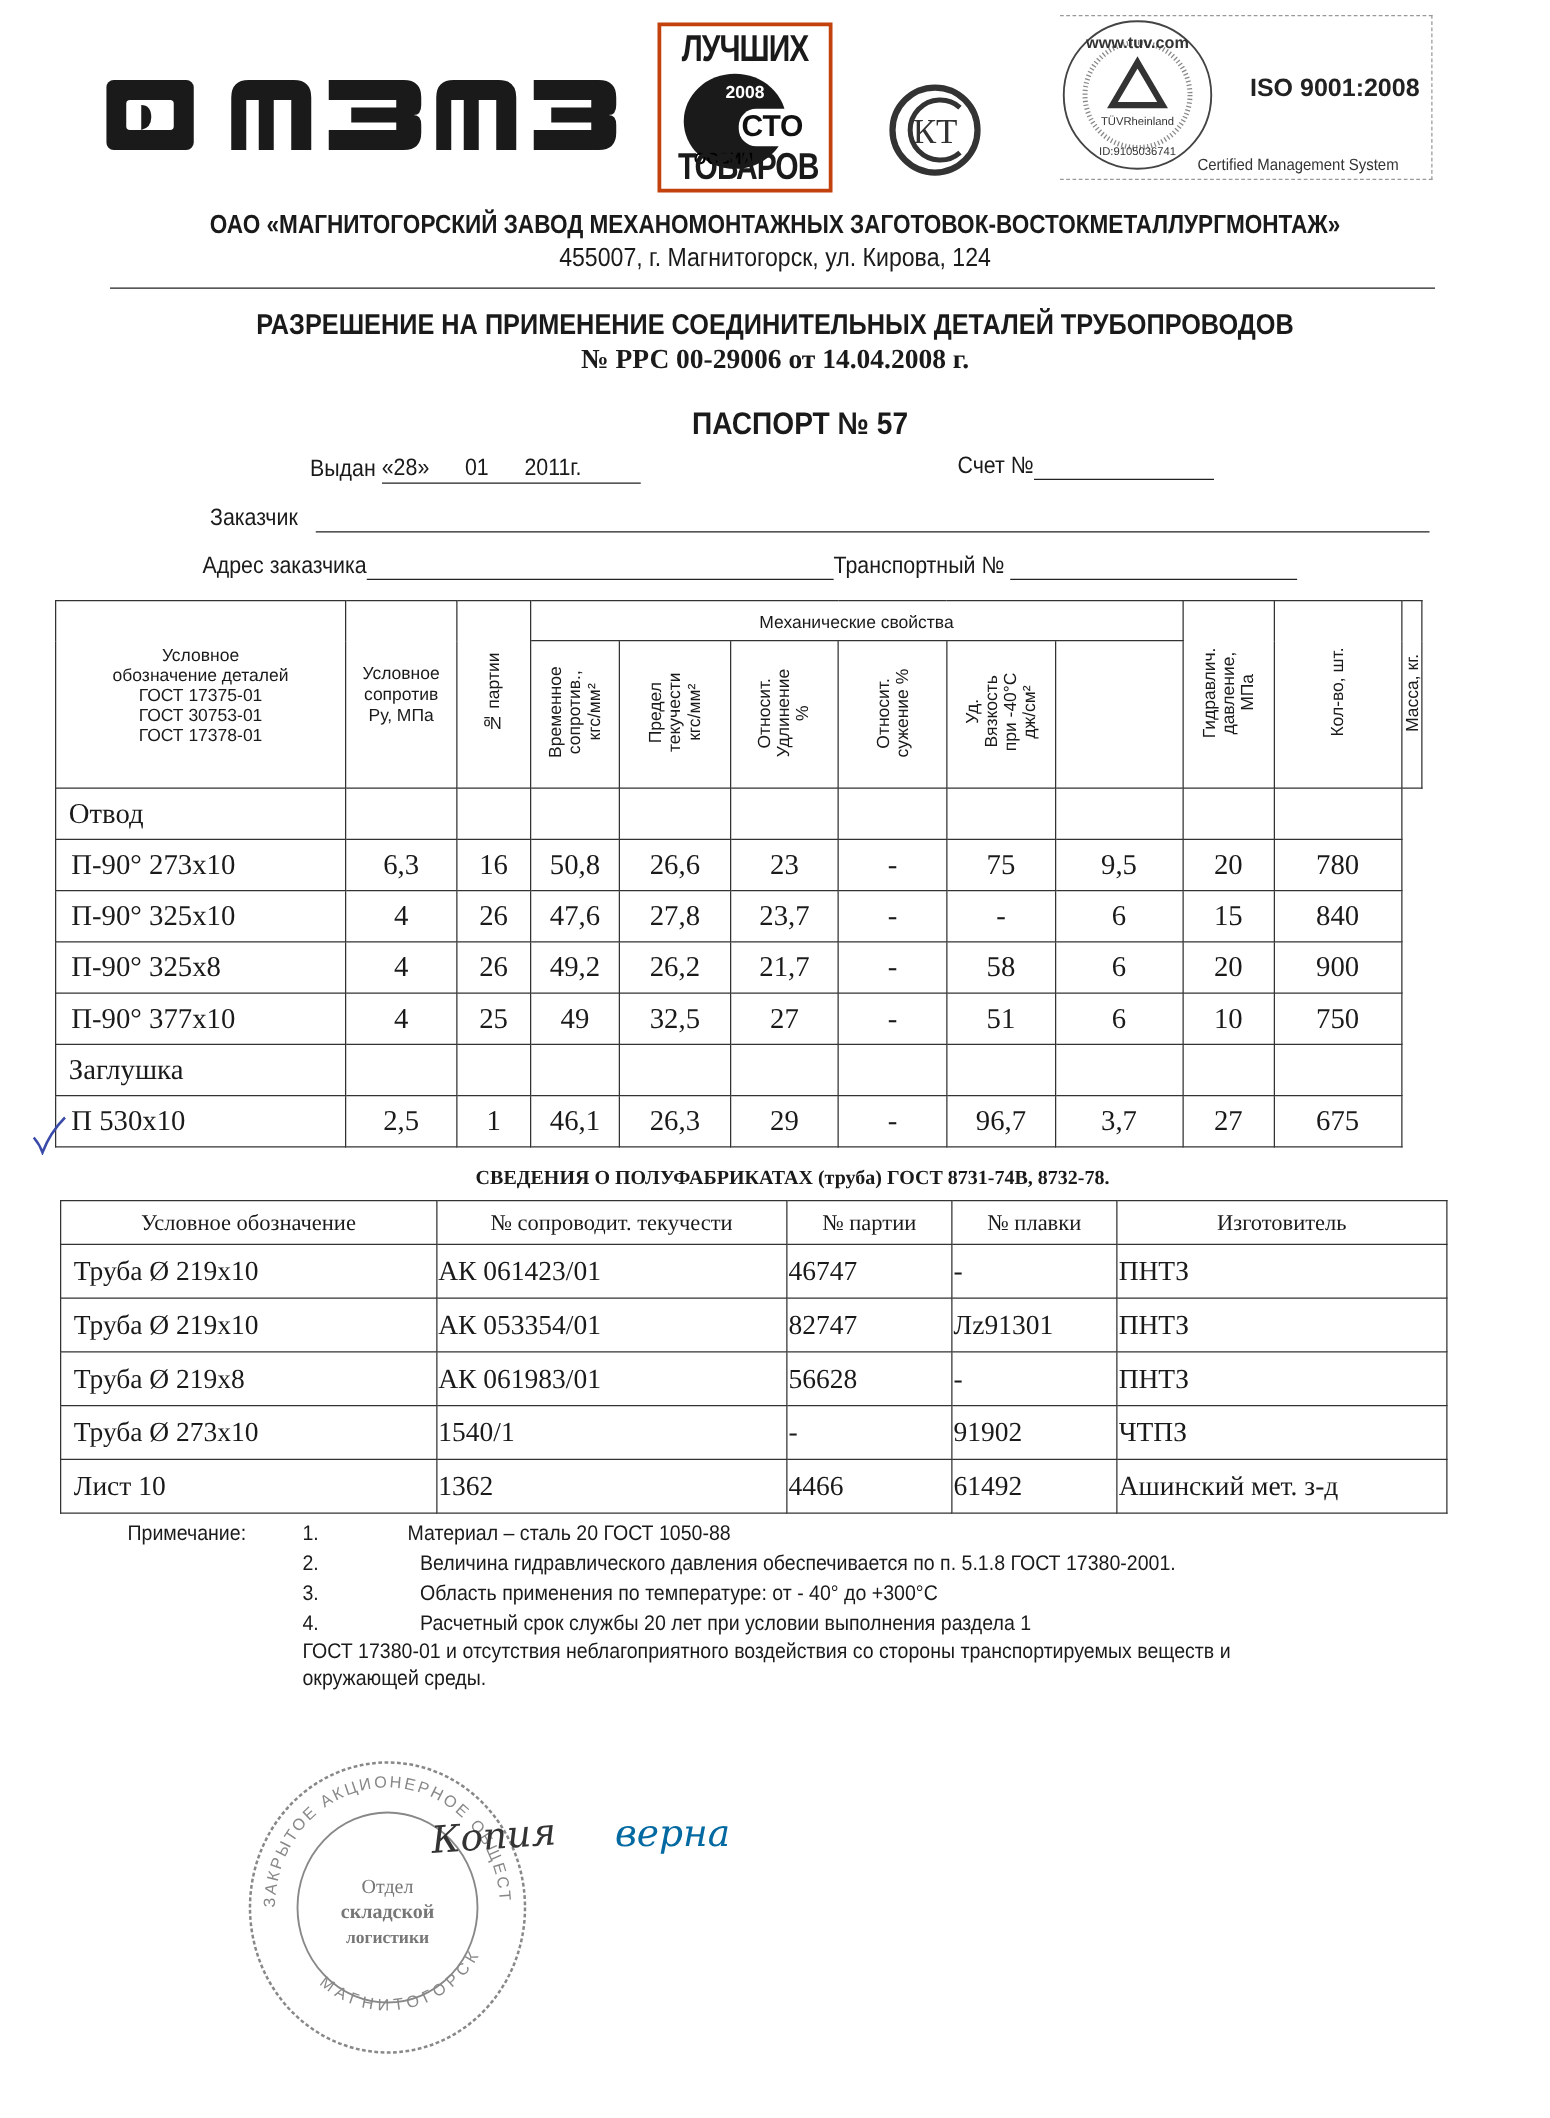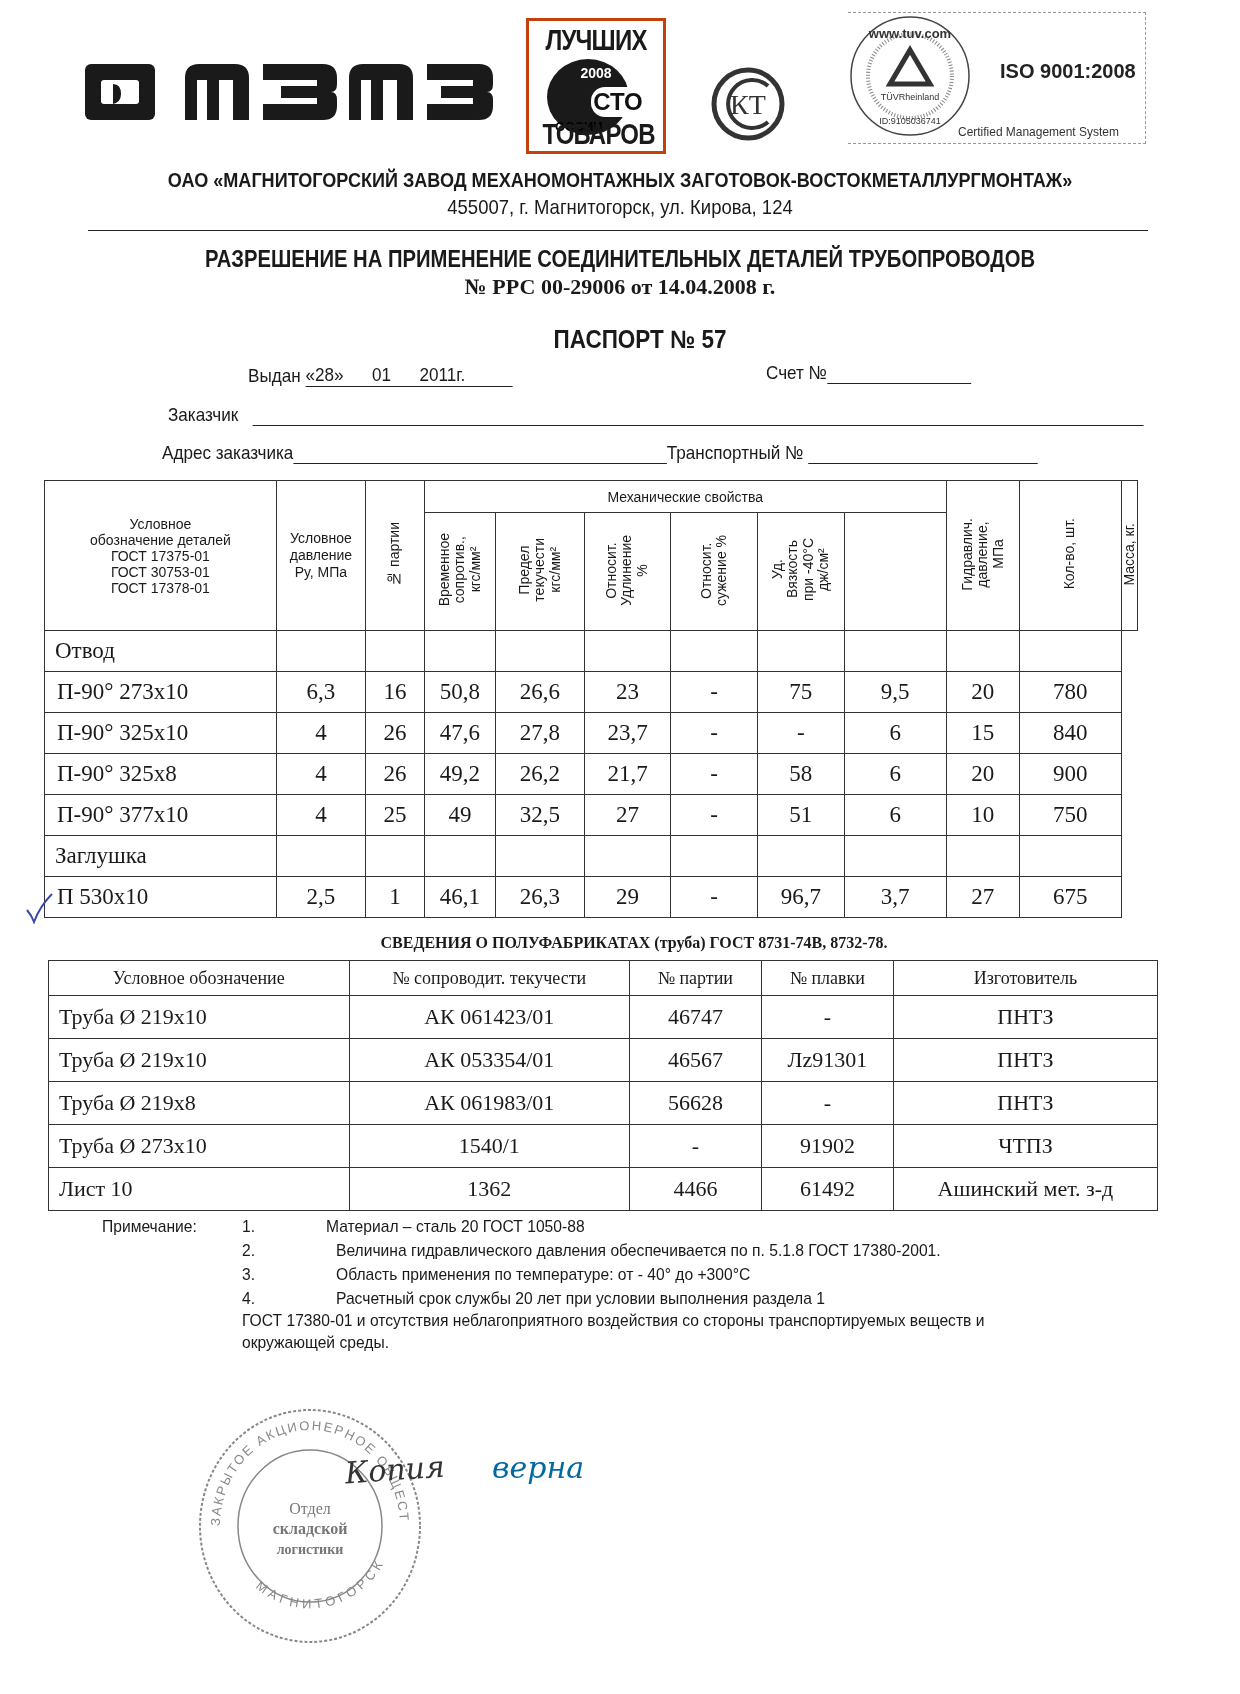--- a/index.html
+++ b/index.html
@@ -34,21 +34,21 @@
   .main-table td, .main-table th { border:1.5px solid #333; padding:0; }
   .main-table th { font-weight:normal; font-size:14px; font-family:"Liberation Sans", sans-serif; vertical-align:middle; text-align:center; }
   .vert { writing-mode:vertical-rl; transform:rotate(180deg); display:inline-block; line-height:1.1; text-align:center; white-space:nowrap; }
   .main-table td { font-family:"Liberation Serif", serif; font-size:23px; text-align:center; height:40px; }
   .main-table td.name { text-align:left; padding-left:12px; }
   .main-table td.grp { text-align:left; padding-left:10px; }
   .semi-caption { left:0; width:1268px; top:934px; text-align:center; font-family:"Liberation Serif", serif; font-weight:bold; font-size:16px; }
   .semi-table { left:48px; top:960px; width:1110px; }
   .semi-table td, .semi-table th { border:1.5px solid #333; font-family:"Liberation Serif", serif; }
   .semi-table th { font-weight:normal; font-size:18px; height:32px; }
-  .semi-table td { font-size:22px; height:40px; text-align:center; }
+  .semi-table td { font-size:22px; height:40px; }
   .semi-table td.name { text-align:left; padding-left:10px; }
   .notes { left:86px; top:1216px; font-size:17px; line-height:22px; }
   .note-line { position:absolute; white-space:nowrap; transform:scaleX(0.92); transform-origin:left; }
   .check { left:24px; top:892px; width:30px; height:32px; }
   .stamp { left:196px; top:1406px; width:228px; height:240px; }
   .hand1 { left:345px; top:1452px; font-family:"DejaVu Serif", serif; font-style:italic; font-size:30px; color:#333; transform:rotate(-4deg); }
   .hand2 { left:492px; top:1450px; font-family:"DejaVu Serif", serif; font-style:italic; font-size:30px; color:#0369a1; }
 </style>
 </head>
 <body>
@@ -132,21 +132,21 @@
     <tr style="height:32px;">
       <th rowspan="2" style="line-height:16px;">
         <div>Условное</div>
         <div>обозначение деталей</div>
         <div>ГОСТ 17375-01</div>
         <div>ГОСТ 30753-01</div>
         <div>ГОСТ 17378-01</div>
       </th>
       <th rowspan="2" style="line-height:17px;">
         <div>Условное</div>
-        <div>давление</div>
+        <div>сопротив</div>
         <div>Ру, МПа</div>
       </th>
       <th rowspan="2"><span class="vert">№ партии</span></th>
       <th colspan="6">Механические свойства</th>
       <th rowspan="2"><span class="vert"><span>Гидравлич.</span><br><span>давление,</span><br><span>МПа</span></span></th>
       <th rowspan="2"><span class="vert">Кол-во, шт.</span></th>
       <th rowspan="2"><span class="vert">Масса, кг.</span></th>
     </tr>
     <tr style="height:118px;">
       <th><span class="vert"><span>Временное</span><br><span>сопротив.,</span><br><span>кгс/мм²</span></span></th>
@@ -277,21 +277,21 @@
       <tr>
         <td class="name">Труба Ø 219х10</td>
         <td>АК 061423/01</td>
         <td>46747</td>
         <td>-</td>
         <td>ПНТЗ</td>
       </tr>
       <tr>
         <td class="name">Труба Ø 219х10</td>
         <td>АК 053354/01</td>
-        <td>46567</td>
+        <td>82747</td>
         <td>Лz91301</td>
         <td>ПНТЗ</td>
       </tr>
       <tr>
         <td class="name">Труба Ø 219х8</td>
         <td>АК 061983/01</td>
         <td>56628</td>
         <td>-</td>
         <td>ПНТЗ</td>
       </tr>

